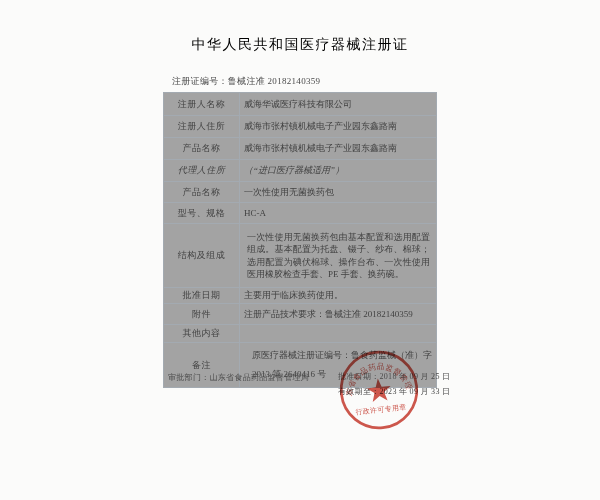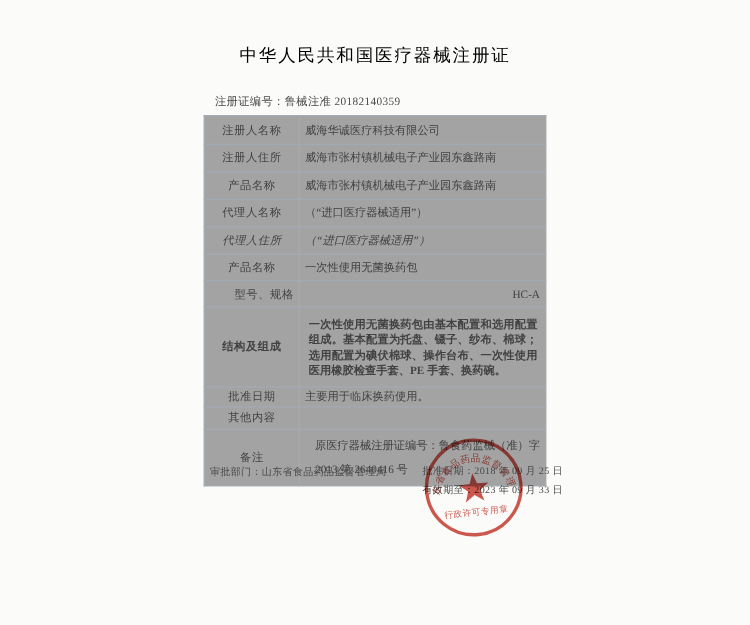--- a/index.html
+++ b/index.html
@@ -30,22 +30,22 @@
     border:1px solid #a3aab1;
     font-size:9px;color:#424242;
     padding:1px 4px;
     vertical-align:middle;
     overflow:hidden;
   }
   td.lbl{width:67px;text-align:center;padding:1px 2px;letter-spacing:0.5px;}
   td.val{padding-left:7px;line-height:11px;}
   tr.r1 td{height:20px;} tr.r2 td{height:19px;margin-top:20px;} tr.r3 td{height:19px;}
   tr.r4 td{height:19px;} tr.r5 td{height:19px;font-style:italic;} tr.r6 td{height:18px;}
-  tr.r7 td{height:18px;text-align:right;}
-  tr.r8 td{height:57px;font-weight:bold;}
+  tr.r7 td{height:18px;}
+  tr.r8 td{height:57px;}
   tr.r8 td.val{line-height:12.5px;padding:3px 6px 3px 7px;text-align:justify;}
   tr.r9 td{height:13px;}
   tr.r10 td{height:18px;} tr.r11 td{height:15px;margin-top:12px;}
   tr.r12 td{height:42px;}
   tr.r12 td.val{line-height:19px;padding-left:12px;margin-top:32px;}
   .dept-line{
     position:absolute;top:372px;left:168px;
     font-size:8px;color:#4a4a4a;letter-spacing:0.3px;
   }
   .date-block{
@@ -74,43 +74,43 @@
       <td class="val">威海华诚医疗科技有限公司</td>
     </tr>
     <tr class="r2">
       <td class="lbl">注册人住所</td>
       <td class="val">威海市张村镇机械电子产业园东鑫路南</td>
     </tr>
     <tr class="r3">
       <td class="lbl">产品名称</td>
       <td class="val">威海市张村镇机械电子产业园东鑫路南</td>
     </tr>
-    <tr class="r4">
-      <td class="lbl">代理人名称</td>
-      <td class="val">（“进口医疗器械适用”）</td>
-    </tr>
     <tr class="r5">
       <td class="lbl">代理人住所</td>
       <td class="val">（“进口医疗器械适用”）</td>
     </tr>
     <tr class="r6">
       <td class="lbl">产品名称</td>
       <td class="val">一次性使用无菌换药包</td>
     </tr>
     <tr class="r7">
       <td class="lbl">型号、规格</td>
       <td class="val">HC-A</td>
     </tr>
     <tr class="r8">
       <td class="lbl">结构及组成</td>
       <td class="val">一次性使用无菌换药包由基本配置和选用配置组成。基本配置为托盘、镊子、纱布、棉球；选用配置为碘伏棉球、操作台布、一次性使用医用橡胶检查手套、PE 手套、换药碗。</td>
     </tr>
     <tr class="r9">
       <td class="lbl">批准日期</td>
       <td class="val">主要用于临床换药使用。</td>
+    </tr>
+    <tr class="r10">
+      <td class="lbl">附件</td>
+      <td class="val">注册产品技术要求：鲁械注准 20182140359</td>
     </tr>
     <tr class="r11">
       <td class="lbl">其他内容</td>
       <td class="val"></td>
     </tr>
     <tr class="r12">
       <td class="lbl">备注</td>
       <td class="val">原医疗器械注册证编号：鲁食药监械（准）字 2013 第 2640416 号</td>
     </tr>
   </tbody>

